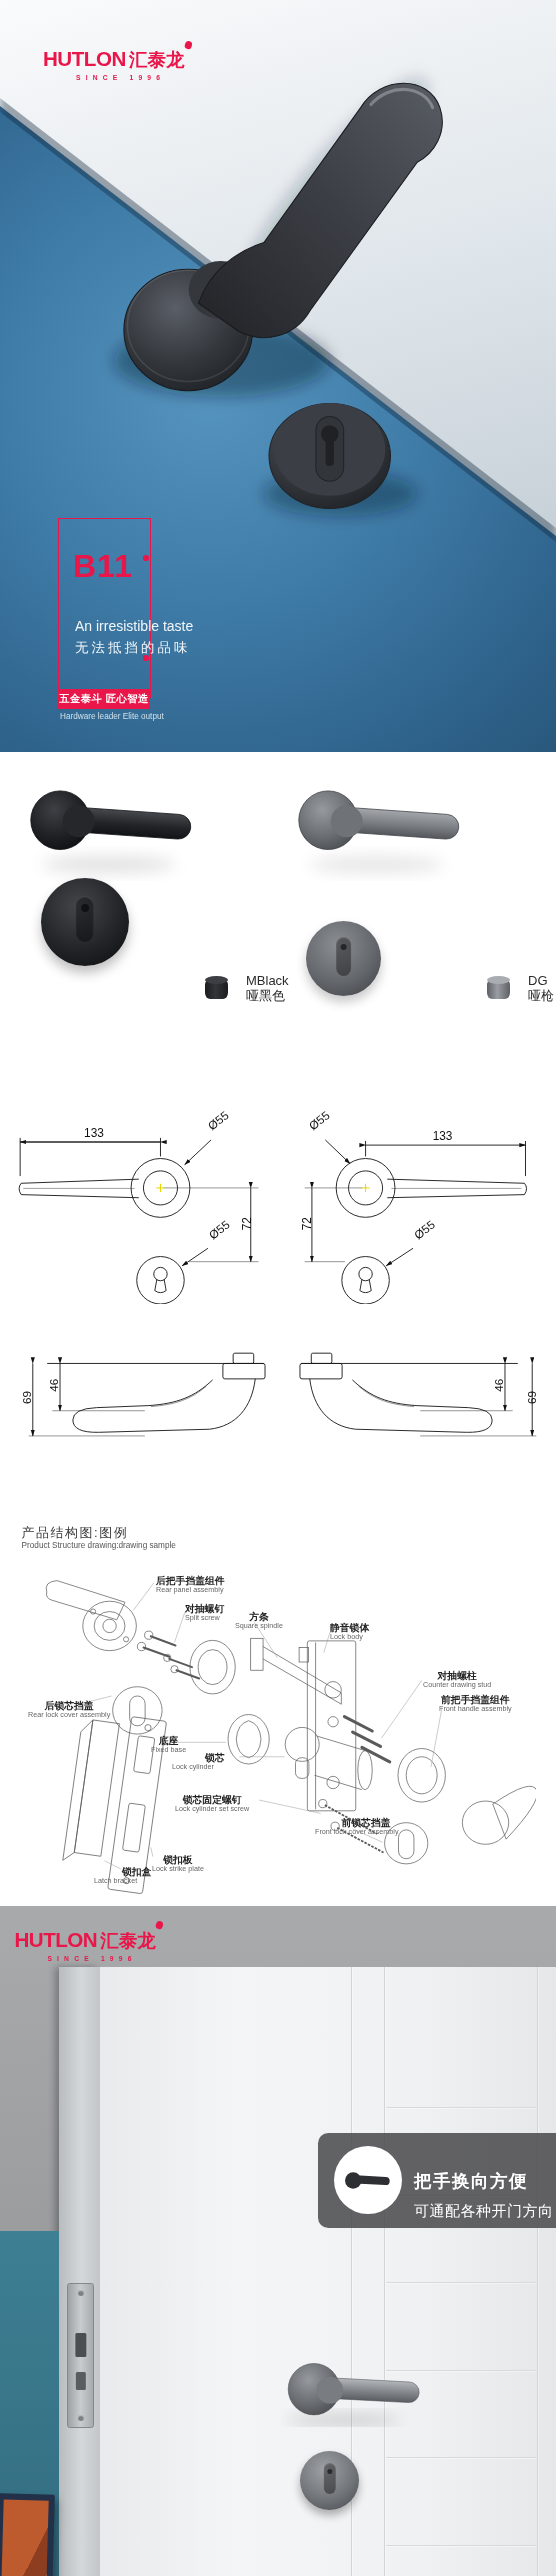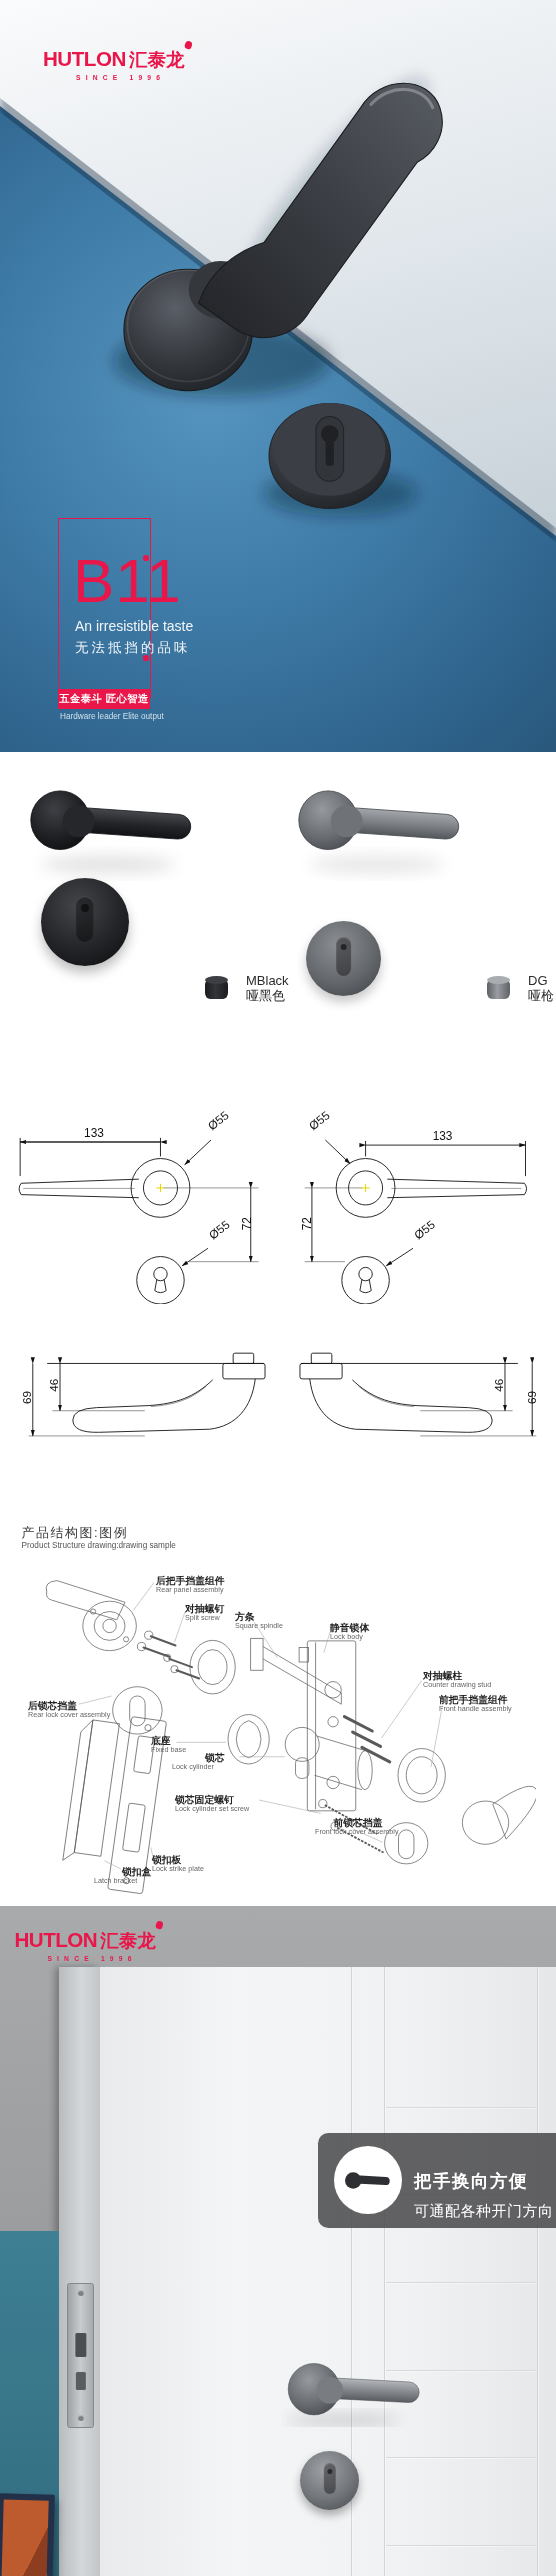--- a/index.html
+++ b/index.html
@@ -20,21 +20,21 @@
   #hero{position:absolute;left:0;top:0;width:556px;height:752px;overflow:hidden;
     background:linear-gradient(165deg,#fafbfc 0%,#eef1f4 18%,#dde4e9 45%,#c7d1d8 75%,#b9c4cc 100%);}
   #hero-blue{position:absolute;inset:0;
     background:radial-gradient(circle at 38% 52%,#5695c0 0%,#3f7ca8 40%,#2f648d 75%,#285578 100%);
     clip-path:polygon(0 106px,556px 536px,556px 752px,0 752px);}
   #hero-edge{position:absolute;inset:0;background:rgba(12,34,54,.38);filter:blur(3.6px);
     clip-path:polygon(0 98px,556px 528px,556px 542px,0 112px);}
   .b11-frame{position:absolute;left:58px;top:518px;width:91px;height:178px;
     border:1px solid #e9164a;}
   .b11-dot{position:absolute;width:5.7px;height:5.7px;border-radius:50%;background:#e9164a;}
-  .b11-model{position:absolute;left:73px;top:550px;font-size:62px;font-weight:400;color:#e9164a;letter-spacing:1px;line-height:1;}
+  .b11-model{position:absolute;left:73px;top:550px;font-size:32px;font-weight:700;color:#e9164a;letter-spacing:1px;line-height:1;}
   .b11-slogan-en{position:absolute;left:75px;top:618px;font-size:14px;color:#f2f6f9;font-weight:300;}
   .b11-slogan-cn{position:absolute;left:75px;top:639px;font-size:13.4px;color:#f2f6f9;letter-spacing:3.1px;font-weight:300;}
   .b11-badge{position:absolute;left:58px;top:689px;width:92px;height:19.6px;background:#e9164a;
     display:flex;align-items:center;justify-content:center;font-size:10.3px;font-weight:700;color:#fff;letter-spacing:0.5px;}
   .b11-badge-en{position:absolute;left:60px;top:712px;font-size:8.2px;color:#cfe0ea;}
 
   
   #variants{position:absolute;left:0;top:752px;width:556px;height:319px;background:#fff;}
   .escutcheon{position:absolute;border-radius:50%;}
   .esc-black{background:radial-gradient(circle at 42% 32%,#44464b,#232427 55%,#101113 90%);box-shadow:0 7.2px 11.3px rgba(0,0,0,.25);}
@@ -53,21 +53,21 @@
 
   
   #drawings{position:absolute;left:0;top:1072px;width:556px;height:422px;background:#fff;}
   text.dim{font-family:"Liberation Sans",sans-serif;font-size:23px;fill:#111;}
 
   
   #structure{position:absolute;left:0;top:1494px;width:556px;height:412px;background:#fff;}
   .st-title-cn{position:absolute;left:21.6px;top:30px;font-size:13px;color:#3a3a3a;letter-spacing:1.5px;}
   .st-title-en{position:absolute;left:21.6px;top:47px;font-size:8.2px;color:#555;}
   .part-label{position:absolute;line-height:1.15;white-space:nowrap;}
-  .part-cn{font-size:9.8px;font-weight:700;color:#222;display:block;}
+  .part-cn{font-size:9.8px;font-weight:700;color:#222;display:block;text-align:center;}
   .part-en{font-size:7.2px;color:#666;display:block;}
 
   
   #scene{position:absolute;left:0;top:1906px;width:556px;height:913px;overflow:hidden;
     background:linear-gradient(180deg,#a9aaac 0%,#98999b 45%,#8d8e90 100%);}
   #door-edge{position:absolute;left:59px;top:61px;width:41px;height:748px;
     background:linear-gradient(90deg,#b9bcbe,#d5d8da 55%,#c3c6c8);box-shadow:-4.1px 0 7.2px rgba(0,0,0,.28);}
   #door-face{position:absolute;left:100px;top:61px;width:456px;height:748px;
     background:linear-gradient(90deg,#e9eaeb,#f4f5f6 30%,#f0f1f2 70%,#e6e7e9);}
   .groove-v{position:absolute;top:61px;height:748px;width:1px;background:#d2d4d6;box-shadow:0.5px 0 0 #fbfbfc;}

